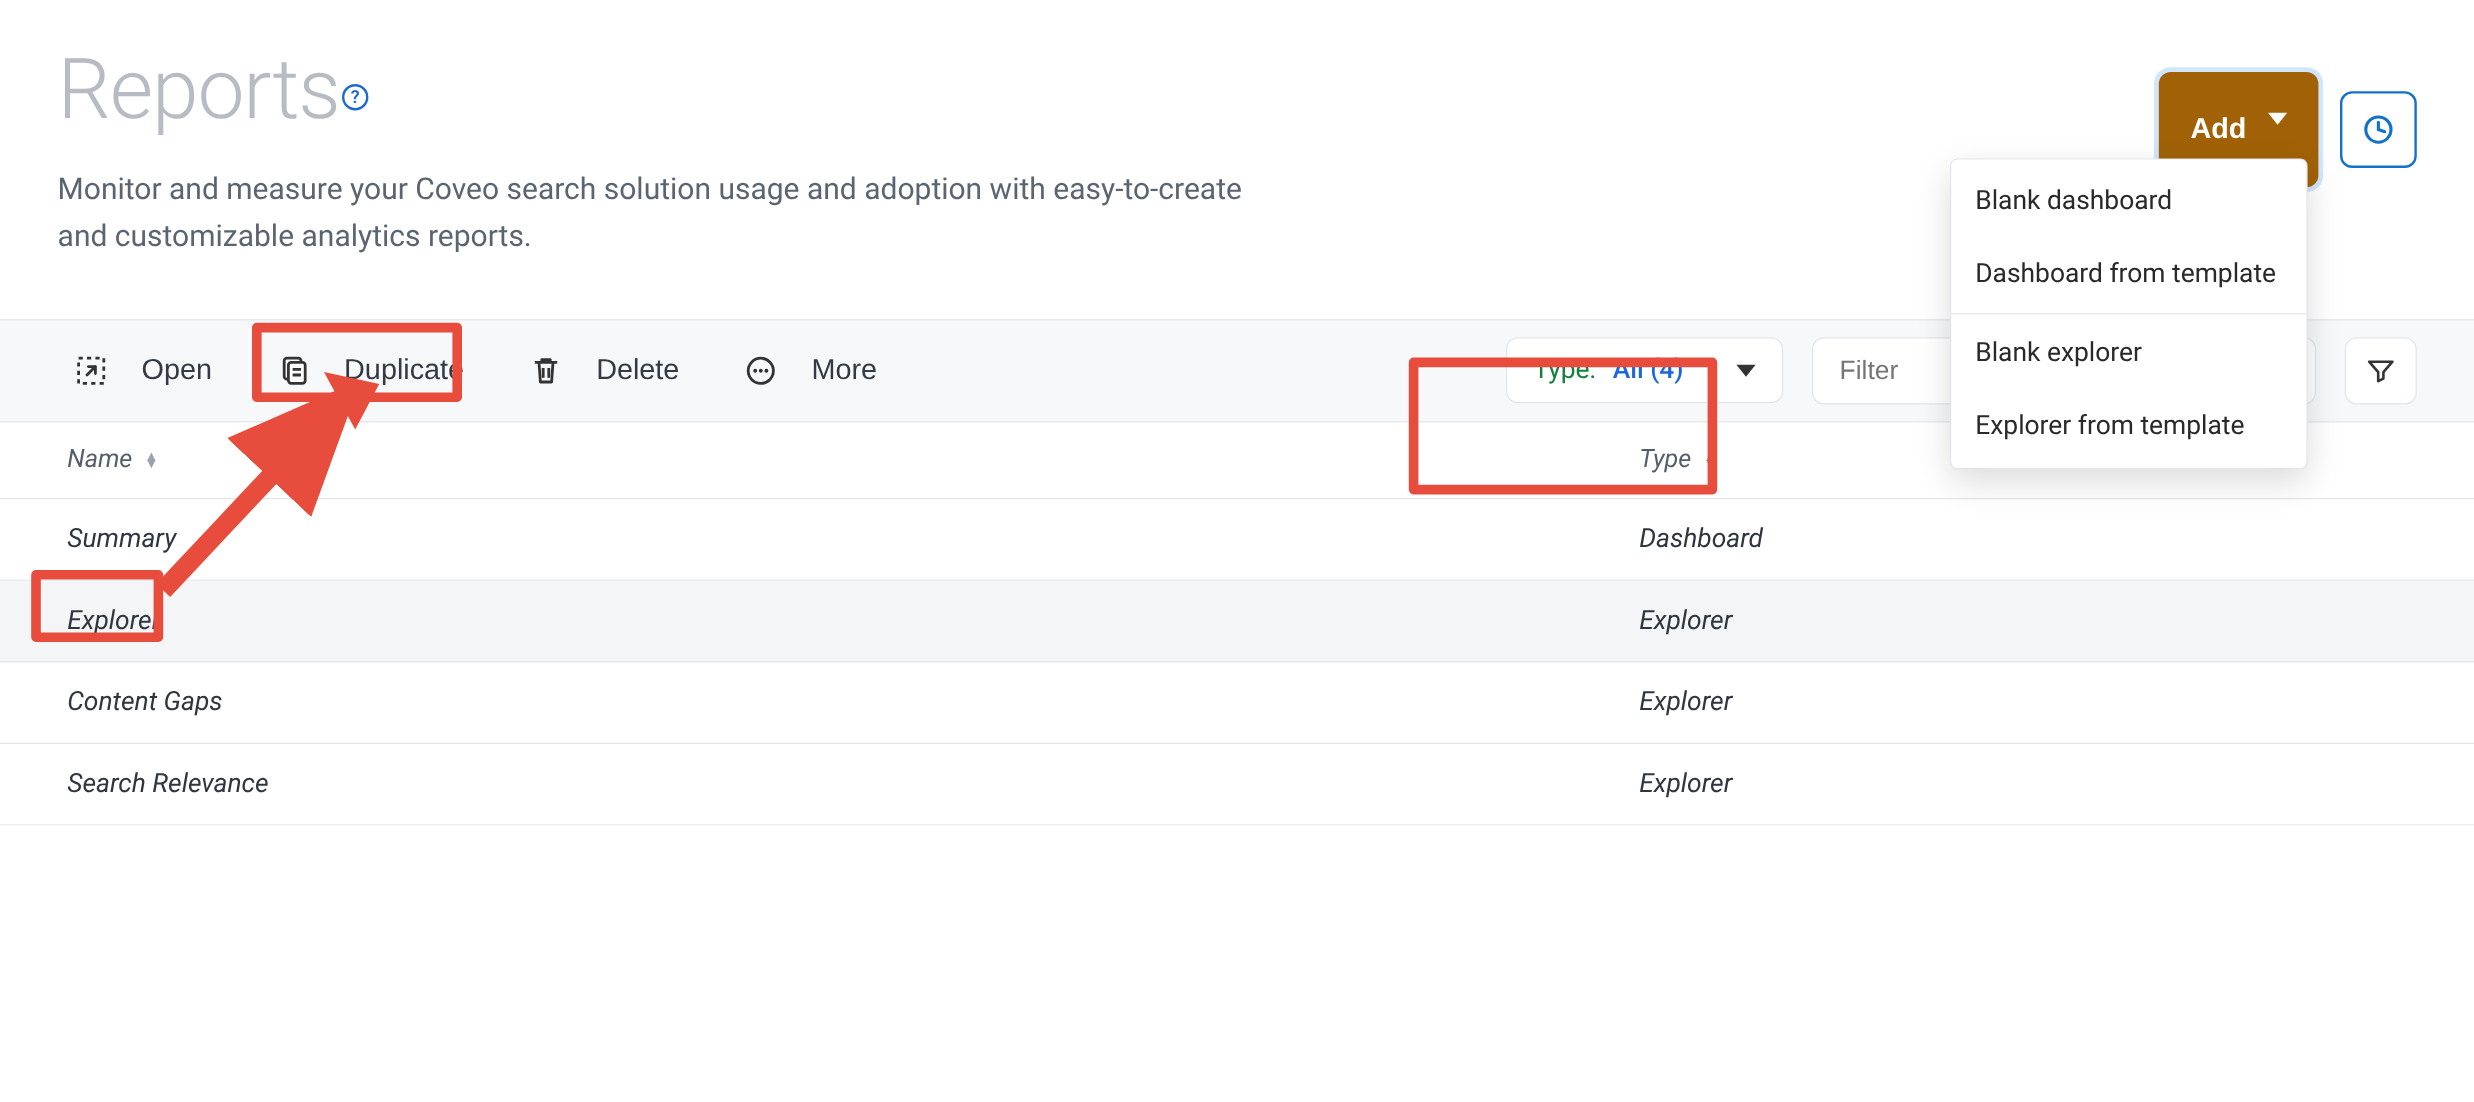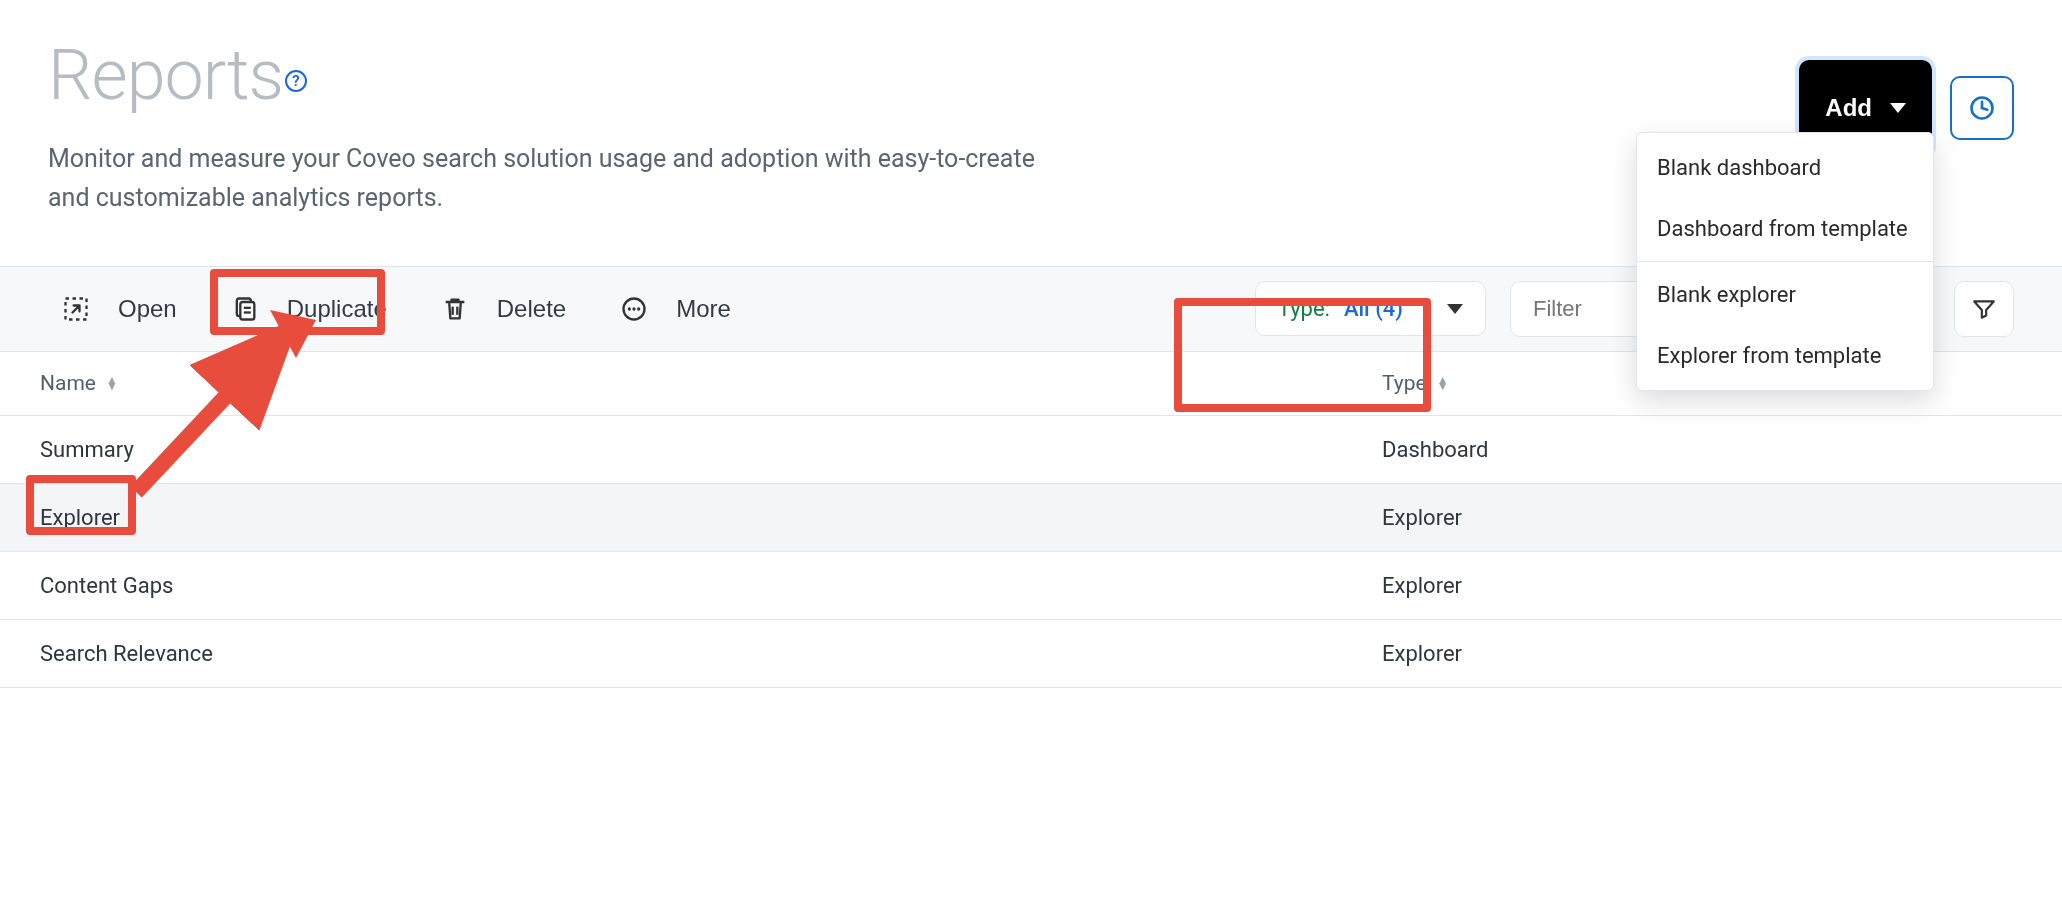--- a/index.html
+++ b/index.html
@@ -44,44 +44,44 @@
   }
   .subtitle{
     margin-top:30px;
     font-size:25px;
     color:var(--muted);
     max-width:1000px;
     line-height:1.55;
   }
   .header-actions{display:flex;align-items:center;gap:18px;margin-top:20px;position:relative;}
   .add-btn{
-    background:#000000;
+    background:#a16207;
     color:#fff;
     border:none;
     border-radius:10px;
     padding:34px 26px;
     font-size:24px;
     font-weight:600;
-    display:flex;align-items:center;gap:18px;
+    display:flex;align-items:flex-start;gap:18px;
     box-shadow:0 0 0 4px #cfe6fb;
     cursor:pointer;
   }
   .triangle-down{width:0;height:0;border-left:8px solid transparent;border-right:8px solid transparent;border-top:10px solid currentColor;}
   .history-btn{
     width:64px;height:64px;border-radius:10px;border:2px solid var(--blue2);
     background:#fff;display:flex;align-items:center;justify-content:center;cursor:pointer;
   }
   .clock-icon{width:28px;height:28px;}
   .clock-icon circle{fill:none;stroke:var(--blue2);stroke-width:3;}
   .clock-icon line{stroke:var(--blue2);stroke-width:3;stroke-linecap:round;}
 
   
   .dropdown{
     position:absolute;
-    top:72px;right:80px;
+    top:72px;right:91px;
     width:298px;
     background:#fff;
     border:1px solid var(--border);
     border-radius:6px;
     box-shadow:0 10px 28px rgba(0,0,0,.14);
     z-index:50;
     padding:4px 0;
   }
   .dropdown-sep{height:1px;background:var(--border);margin:2px 0;}
   .dropdown-item{
@@ -127,22 +127,23 @@
     width:60px;height:56px;border-radius:10px;border:1px solid var(--border);
     background:#fff;display:flex;align-items:center;justify-content:center;cursor:pointer;
   }
 
   
   .table{margin-left:-48px;margin-right:-48px;}
   .thead,.trow{
     display:grid;
     grid-template-columns: 1fr 640px;
     align-items:center;
-    padding:0 40px;
+    padding:0 56px;
     border-bottom:1px solid var(--border);
+    font-style:italic;
   }
   .thead{height:64px;font-size:21px;color:#555e6a;}
   .th{display:flex;align-items:center;gap:10px;cursor:pointer;}
   .sort-caret{display:flex;flex-direction:column;line-height:6px;font-size:12px;color:#9aa3ad;}
   .trow{height:68px;font-size:22px;color:#2f3640;}
   .trow.selected{background:#f4f5f7;}
 
   
   .annot{position:absolute;border:8px solid var(--red);border-radius:4px;pointer-events:none;z-index:60;}
   .annot-dup{left:210px;top:269px;width:175px;height:66px;}

